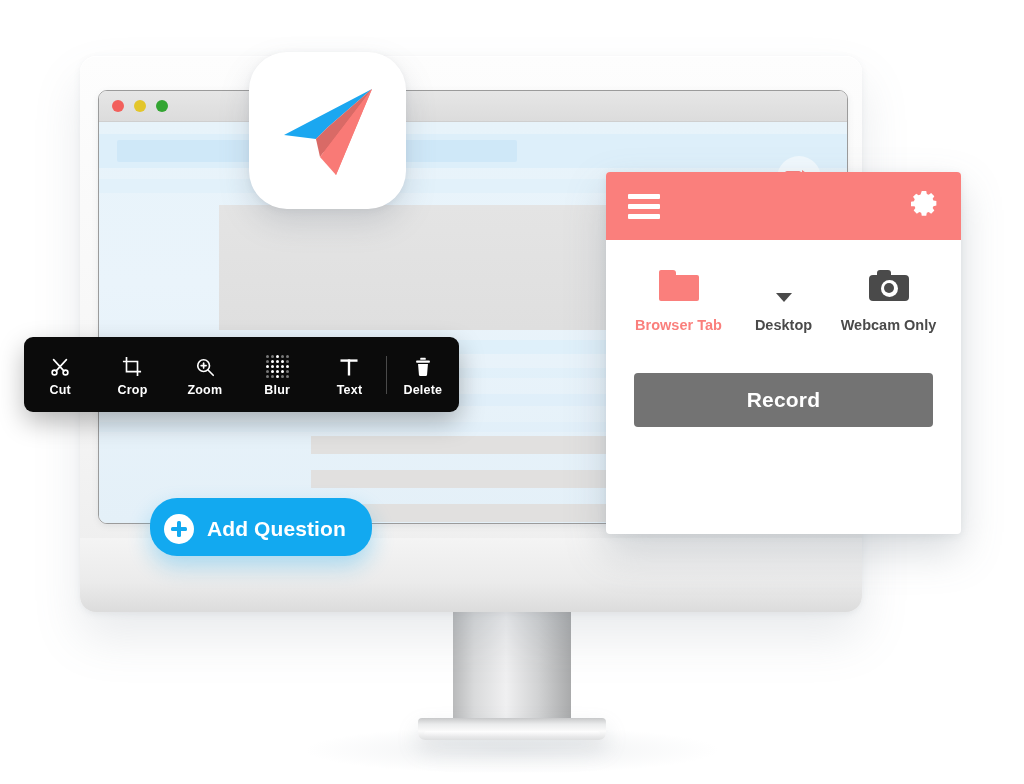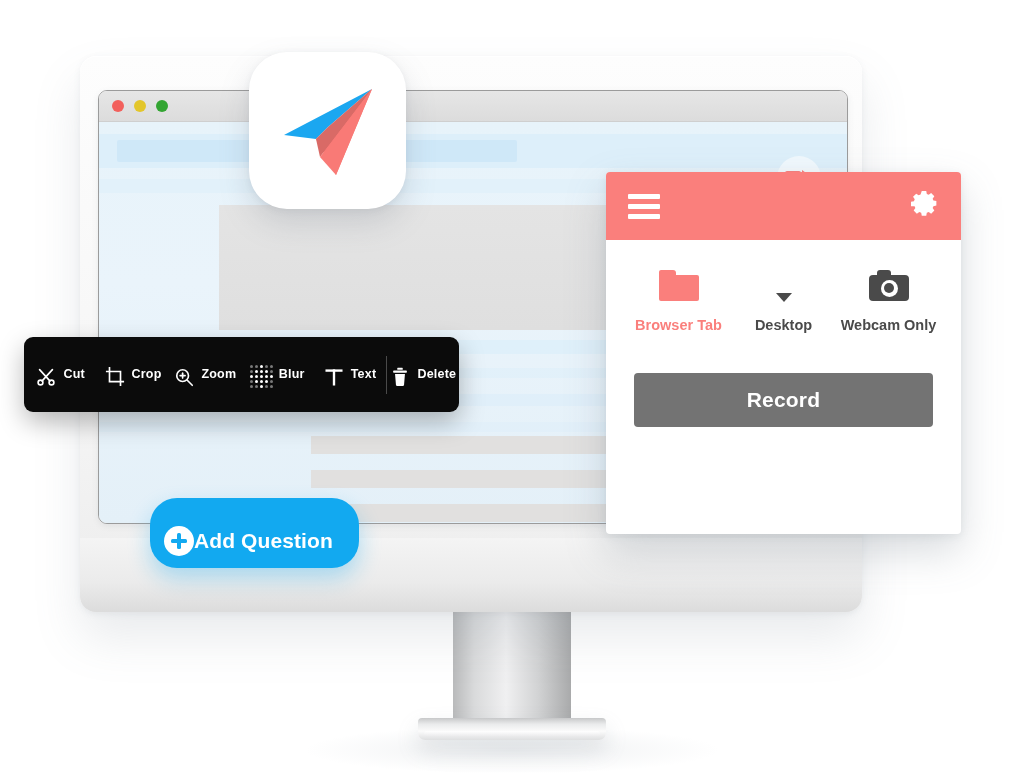--- a/index.html
+++ b/index.html
@@ -115,36 +115,36 @@
   }
 
   
   .toolbar{
     position:absolute;left:24px;top:337px;width:435px;height:75px;
     background:#0b0b0b;border-radius:9px;
     display:flex;align-items:center;
     box-shadow:0 10px 26px rgba(0,0,0,.28);
   }
   .tool{
-    flex:1;display:flex;flex-direction:row;align-items:center;justify-content:center;gap:6px;
+    flex:1;display:flex;flex-direction:column;align-items:center;justify-content:center;gap:6px;
     color:#ffffff;cursor:pointer;
   }
   .tool .glyph{height:26px;display:flex;align-items:flex-end;justify-content:center;}
   .tool .tlabel{font-size:12.5px;font-weight:bold;letter-spacing:.2px;line-height:1;}
   .tool-sep{width:1px;height:38px;background:#4a4a4a;flex:0 0 1px;}
 
   
   .dotgrid{display:grid;grid-template-columns:repeat(5,3px);gap:2px;}
   .dotgrid i{width:3px;height:3px;background:#fff;border-radius:50%;display:block;}
   .dotgrid i.dim{opacity:.45;}
 
   
   .add-question{
-    position:absolute;left:150px;top:498px;height:54px;padding:16px 26px 0 14px;
-    background:#12a9f0;border-radius:27px;display:flex;align-items:center;
+    position:absolute;left:150px;top:498px;height:54px;padding:4px 26px 0 14px;
+    background:#12a9f0;border-radius:27px;display:flex;align-items:center;gap:13px;
     box-shadow:0 10px 22px rgba(18,169,240,.32);cursor:pointer;
   }
   .plus-circle{
     width:30px;height:30px;border-radius:50%;background:#ffffff;position:relative;flex:0 0 30px;
   }
   .plus-circle::before,.plus-circle::after{
     content:"";position:absolute;background:#12a9f0;border-radius:1.5px;
   }
   .plus-circle::before{left:50%;top:7px;width:4px;height:16px;margin-left:-2px;}
   .plus-circle::after{top:50%;left:7px;height:4px;width:16px;margin-top:-2px;}

